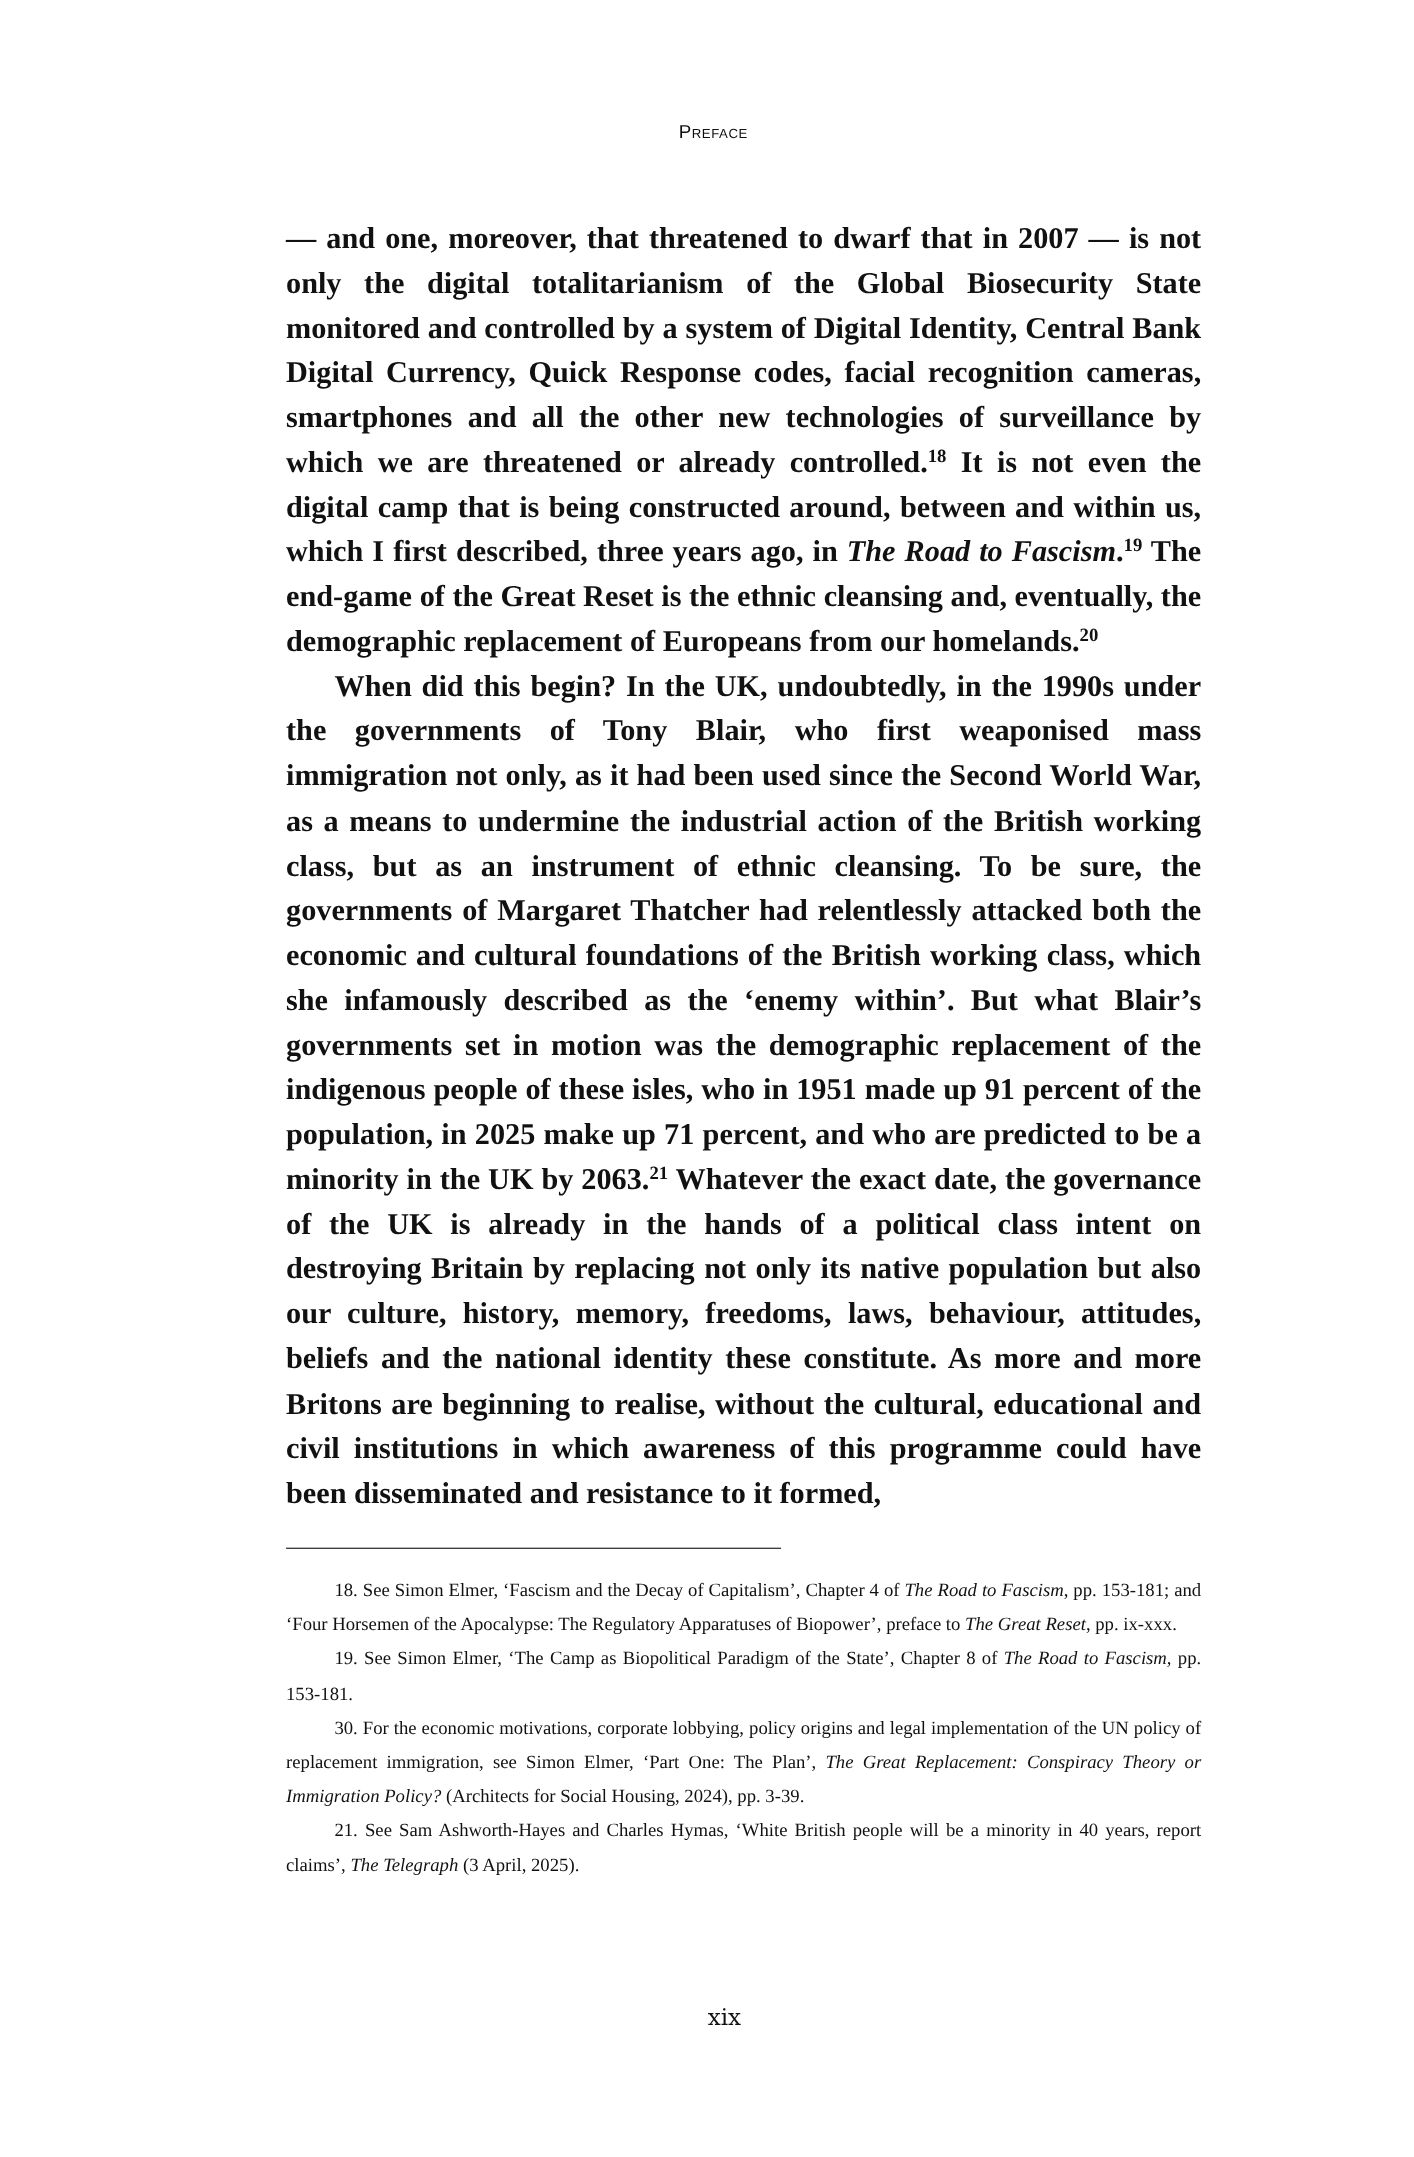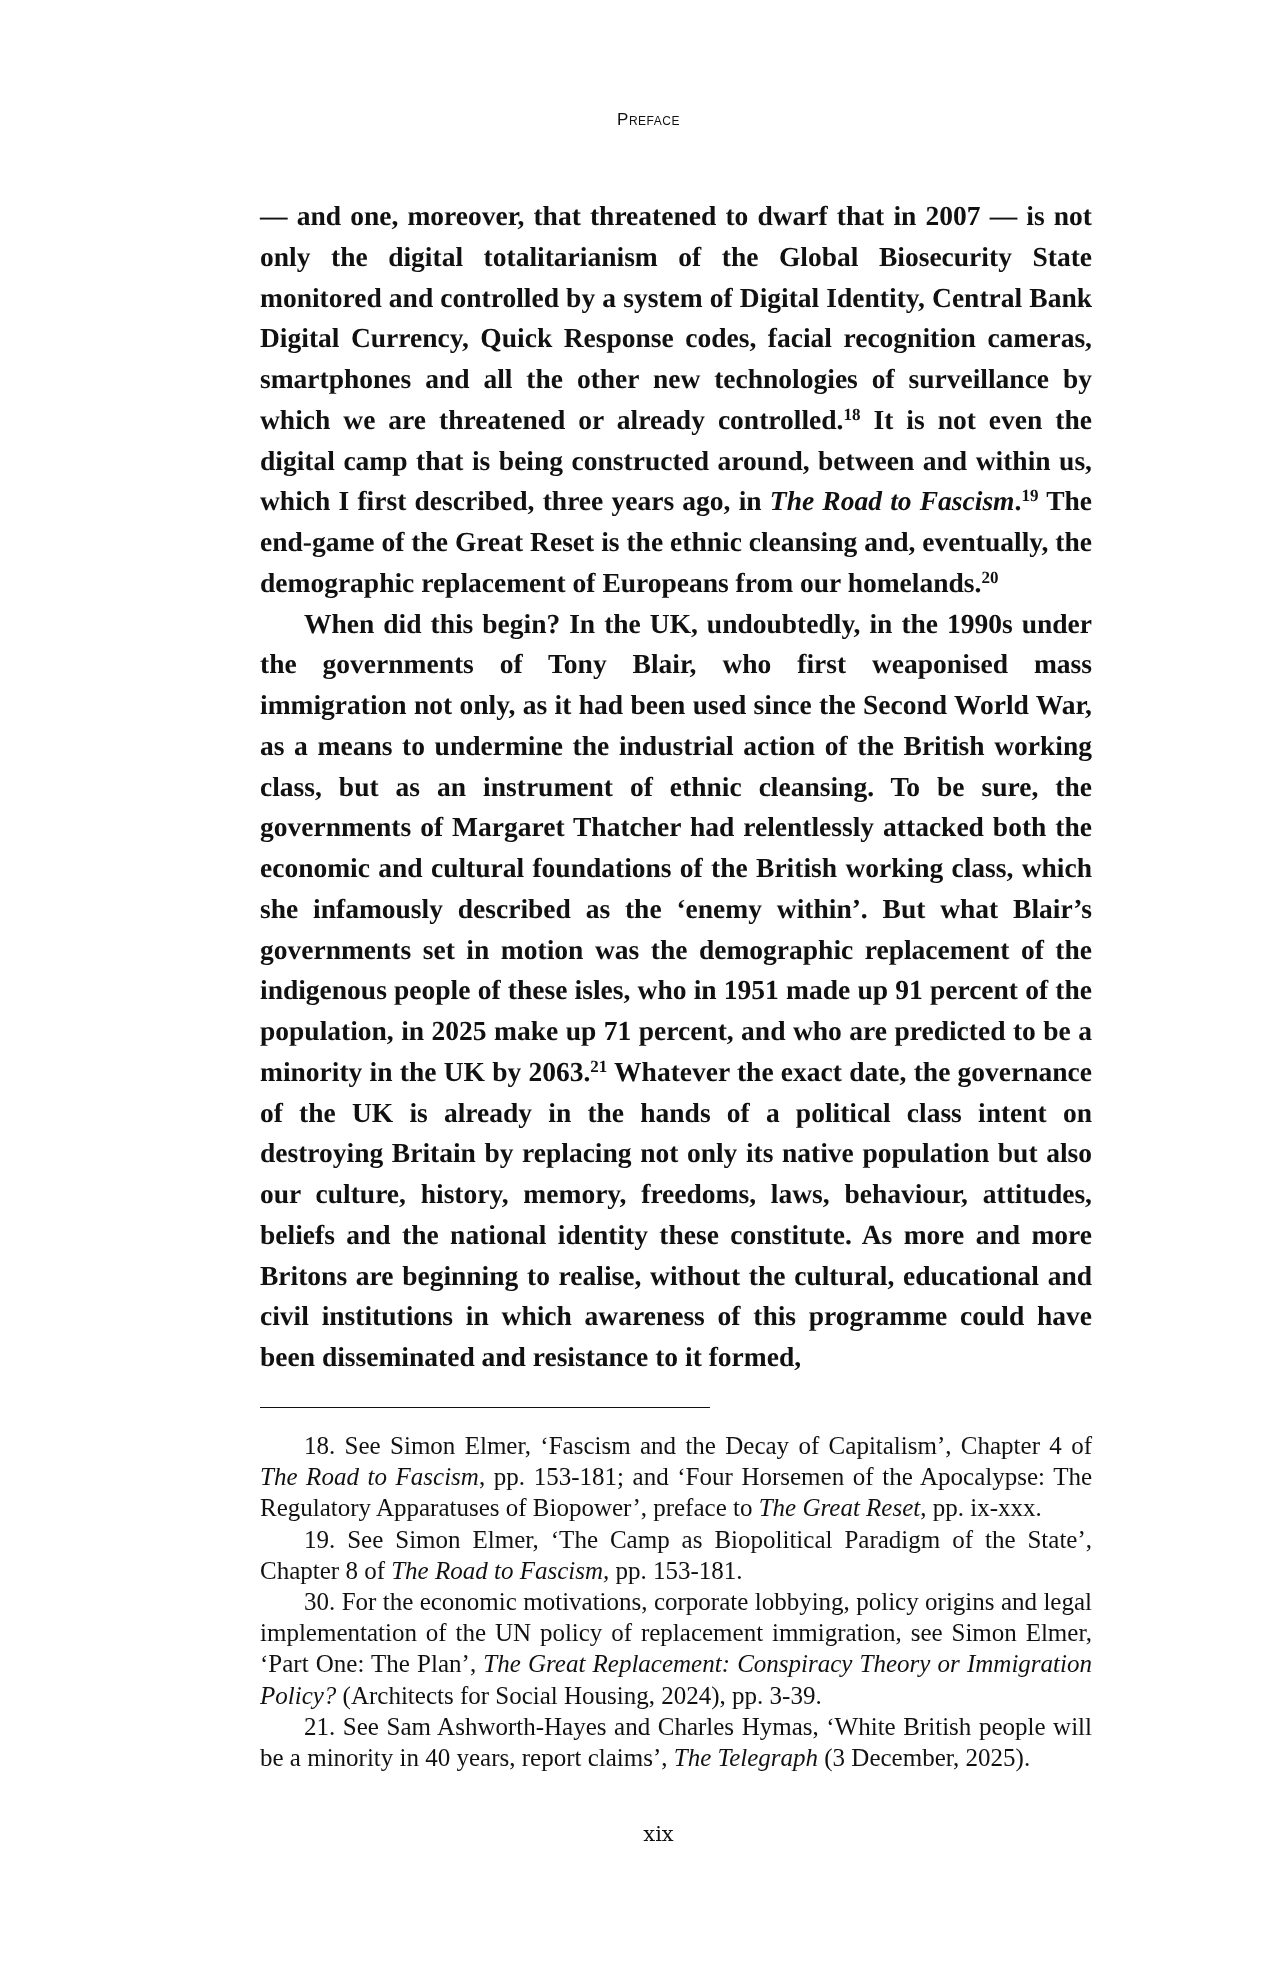--- a/index.html
+++ b/index.html
@@ -64,21 +64,21 @@
       width: 450px;
       height: 0;
       border-top: 1.5px solid #111;
     }
     .footnotes {
       position: absolute;
       left: 260px;
       top: 1430px;
       width: 832px;
       font-family: "Liberation Serif", serif;
-      font-size: 25px;
+      font-size: 17px;
       line-height: 31.2px;
       text-align: justify;
     }
     .footnotes p {
       margin: 0;
       text-indent: 44px;
     }
     .folio {
       position: absolute;
       top: 1822px;
@@ -100,17 +100,17 @@
     <p id="para-0"><span>— and one, moreover, that threatened to dwarf that in 2007 — is not only the digital totalitarianism of the Global Biosecurity State monitored and controlled by a system of Digital Identity, Central Bank Digital Currency, Quick Response codes, facial recognition cameras, smartphones and all the other new technologies of surveillance by which we are threatened or already controlled.</span><sup>18</sup><span> It is not even the digital camp that is being constructed around, between and within us, which I first described, three years ago, in </span><em>The Road to Fascism</em><span>.</span><sup>19</sup><span> The end-game of the Great Reset is the ethnic cleansing and, eventually, the demographic replacement of Europeans from our homelands.</span><sup>20</sup></p>
     <p id="para-1" class="indent"><span>When did this begin? In the UK, undoubtedly, in the 1990s under the governments of Tony Blair, who first weaponised mass immigration not only, as it had been used since the Second World War, as a means to undermine the industrial action of the British working class, but as an instrument of ethnic cleansing. To be sure, the governments of Margaret Thatcher had relentlessly attacked both the economic and cultural foundations of the British working class, which she infamously described as the ‘enemy within’. But what Blair’s governments set in motion was the demographic replacement of the indigenous people of these isles, who in 1951 made up 91 percent of the population, in 2025 make up 71 percent, and who are predicted to be a minority in the UK by 2063.</span><sup>21</sup><span> Whatever the exact date, the governance of the UK is already in the hands of a political class intent on destroying Britain by replacing not only its native population but also our culture, history, memory, freedoms, laws, behaviour, attitudes, beliefs and the national identity these constitute. As more and more Britons are beginning to realise, without the cultural, educational and civil institutions in which awareness of this programme could have been disseminated and resistance to it formed,</span></p>
   </div>
 
   <div class="fn-rule"></div>
 
   <div class="footnotes">
     <p id="fn-0"><span>18. See Simon Elmer, ‘Fascism and the Decay of Capitalism’, Chapter 4 of </span><em>The Road to Fascism</em><span>, pp. 153-181; and ‘Four Horsemen of the Apocalypse: The Regulatory Apparatuses of Biopower’, preface to </span><em>The Great Reset</em><span>, pp. ix-xxx.</span></p>
     <p id="fn-1"><span>19. See Simon Elmer, ‘The Camp as Biopolitical Paradigm of the State’, Chapter 8 of </span><em>The Road to Fascism,</em><span> pp. 153-181.</span></p>
     <p id="fn-2"><span>30. For the economic motivations, corporate lobbying, policy origins and legal implementation of the UN policy of replacement immigration, see Simon Elmer, ‘Part One: The Plan’, </span><em>The Great Replacement: Conspiracy Theory or Immigration Policy?</em><span> (Architects for Social Housing, 2024), pp. 3-39.</span></p>
-    <p id="fn-3"><span>21. See Sam Ashworth-Hayes and Charles Hymas, ‘White British people will be a minority in 40 years, report claims’, </span><em>The Telegraph</em><span> (3 December, 2025).</span></p>
+    <p id="fn-3"><span>21. See Sam Ashworth-Hayes and Charles Hymas, ‘White British people will be a minority in 40 years, report claims’, </span><em>The Telegraph</em><span> (3 April, 2025).</span></p>
   </div>
 
   <div class="folio">xix</div>
 </div>
 
 </body></html>

